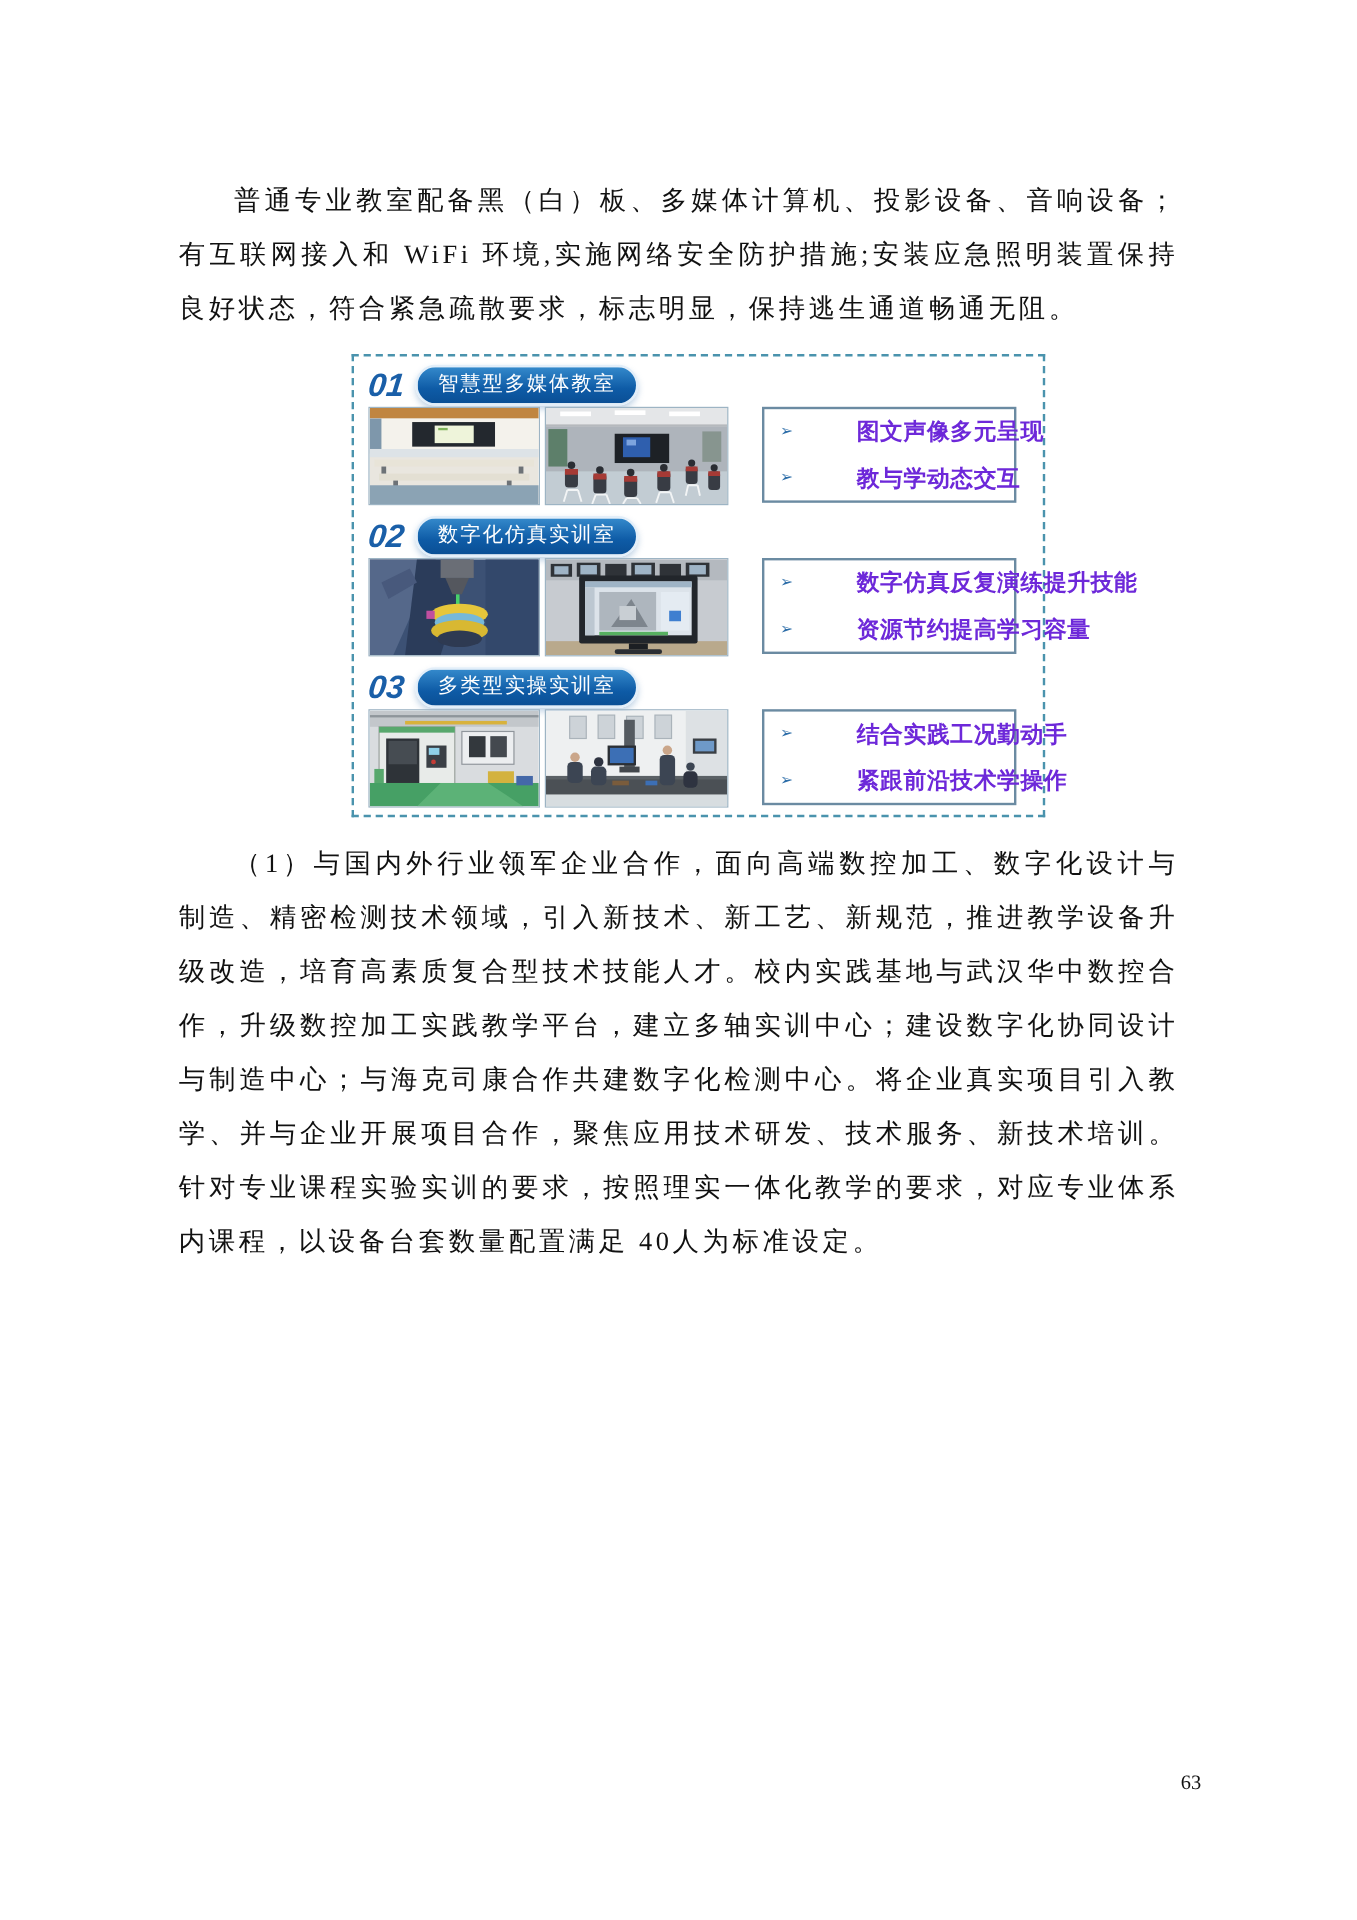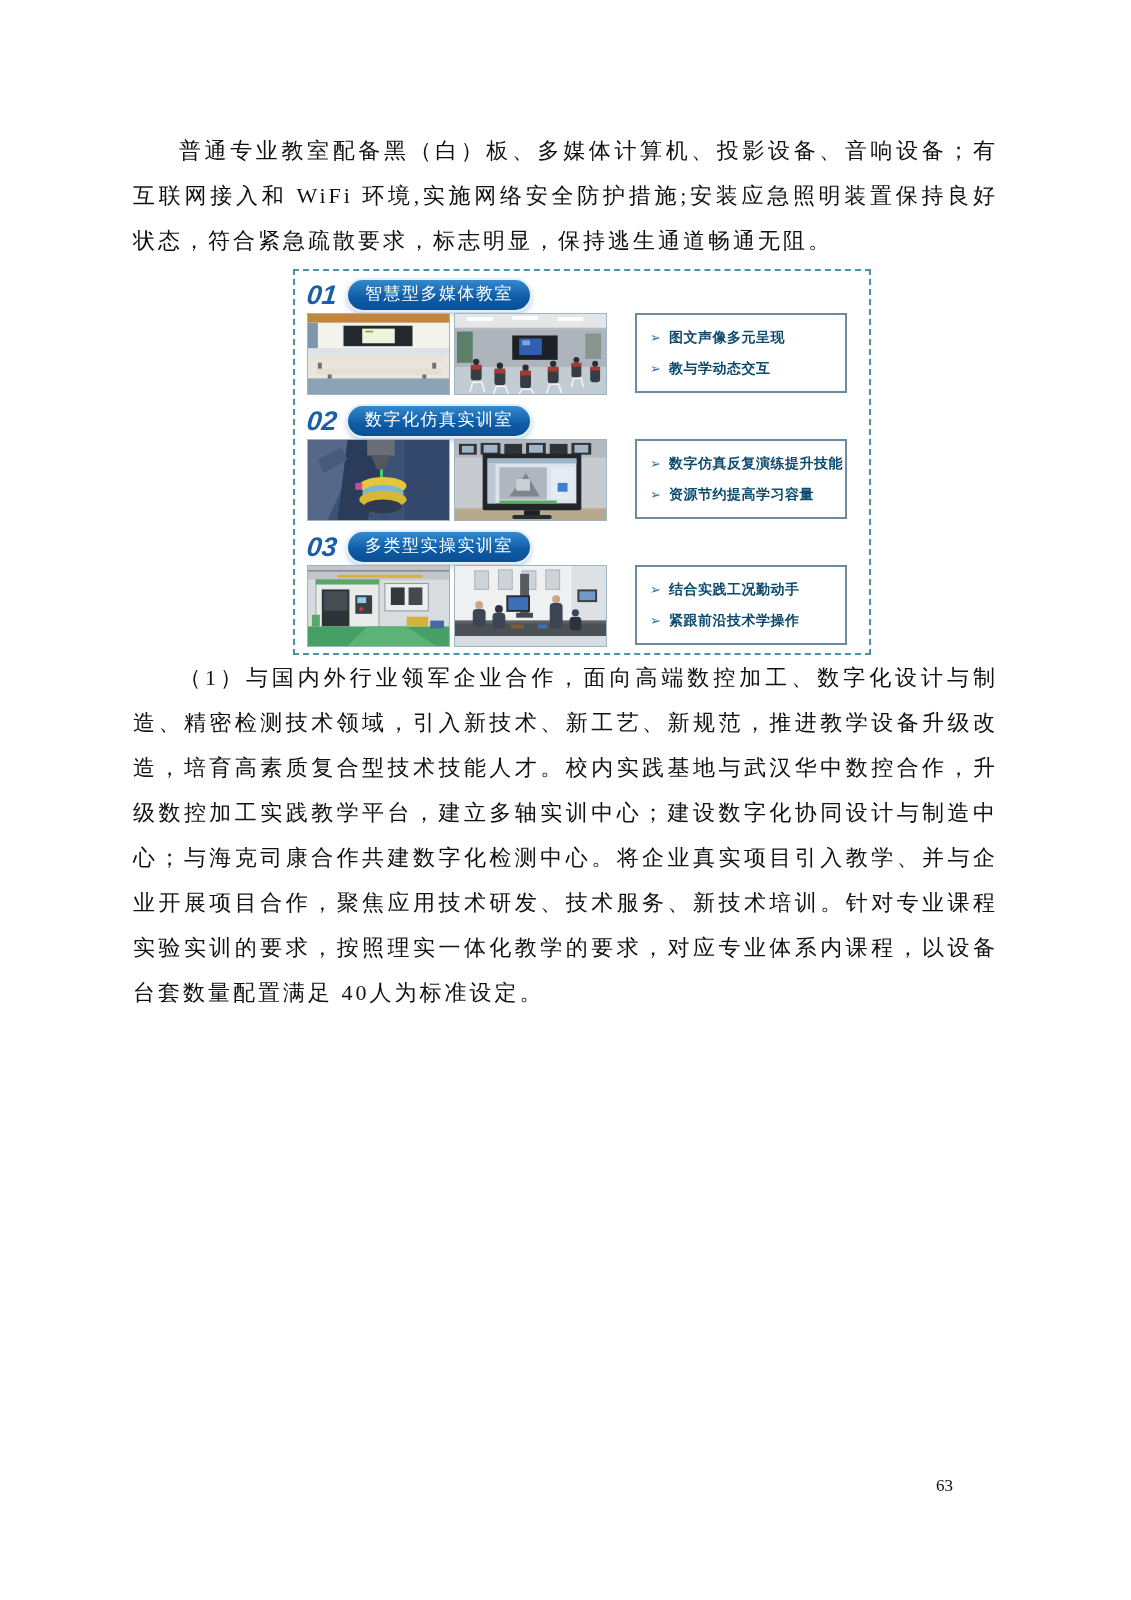--- a/index.html
+++ b/index.html
@@ -7,21 +7,21 @@
     width:1131px; height:1600px;
     background:#ffffff;
     font-family:"Liberation Serif","DejaVu Serif",serif;
     color:#111111;
     position:relative;
     overflow:hidden;
   }
   .content { padding:128px 133px 0 133px; }
 
   .para {
-    margin:0;
+    margin:16px;
     font-size:22px;
     line-height:45px;
     letter-spacing:3px;
     text-align:justify;
     text-indent:46px;
   }
 
   
   .fig { margin:6px 0 0 0; }
   .fig-box {
@@ -78,22 +78,22 @@
     gap:13px;
     padding:0 6px 0 13px;
   }
   .bullet { display:flex; align-items:center; gap:8px; }
   .bullet .arrow {
     color:#2c6da8; font-size:13px; line-height:1;
     font-family:"DejaVu Sans",sans-serif;
     flex:0 0 auto;
   }
   .bullet .bullet-text {
-    color:#0c4a6e; font-size:14px; font-weight:bold;
-    letter-spacing:.5px; white-space:nowrap;
+    color:#6d28d9; font-size:19px; font-weight:bold;
+    letter-spacing:.5px; white-space:nowrap;margin-left:45px;
   }
 
   .caption {
     text-align:center;
     font-size:20px;
     letter-spacing:1px;
     margin-top:18px;
     line-height:28px;
   }
   .heading {
@@ -101,21 +101,21 @@
     font-weight:bold;
     margin:18px 0 0 0;
     text-indent:64px;
     letter-spacing:1px;
     line-height:32px;
   }
   .heading + .para { margin-top:12px; }
 
   .page-number {
     position:absolute;
-    top:1476px; left:936px;
+    top:1476px; left:984px;
     font-size:17px;
     color:#111;
   }
 </style>
 </head>
 <body>
 
 <div class="page">
   <div class="content">
 

